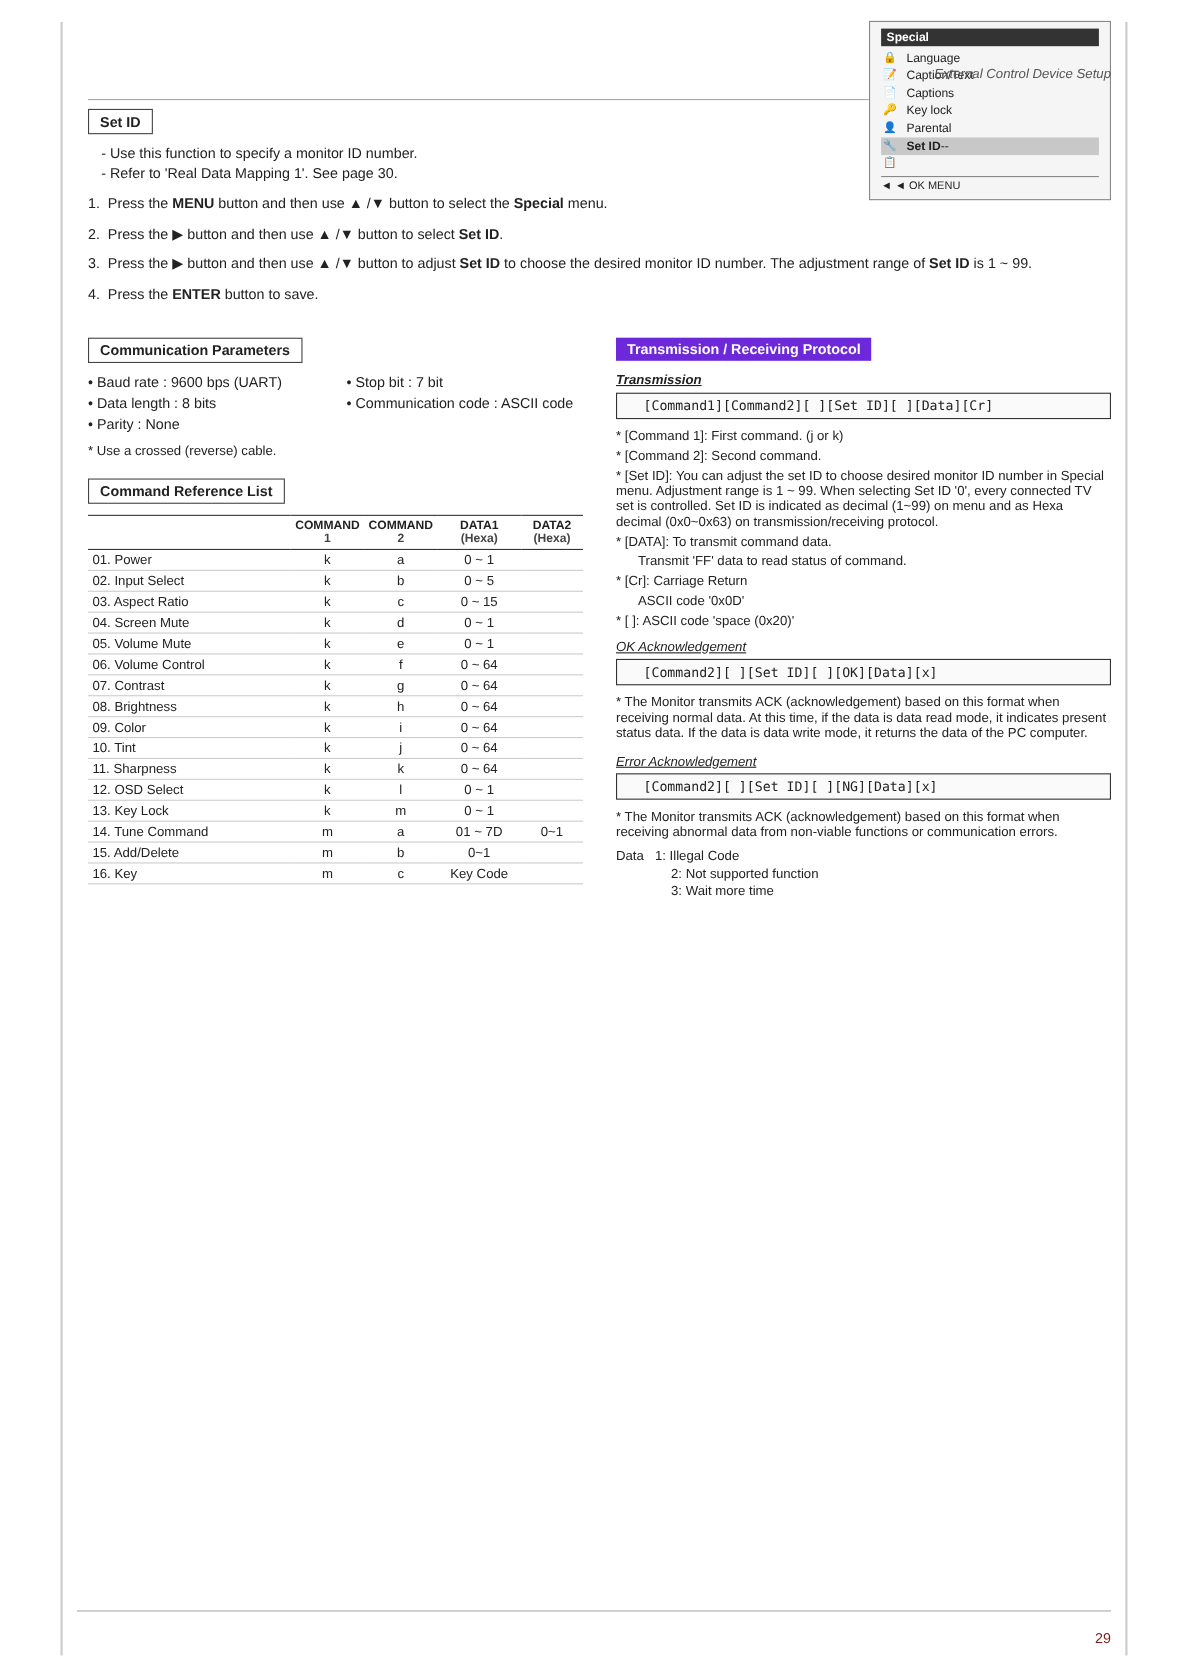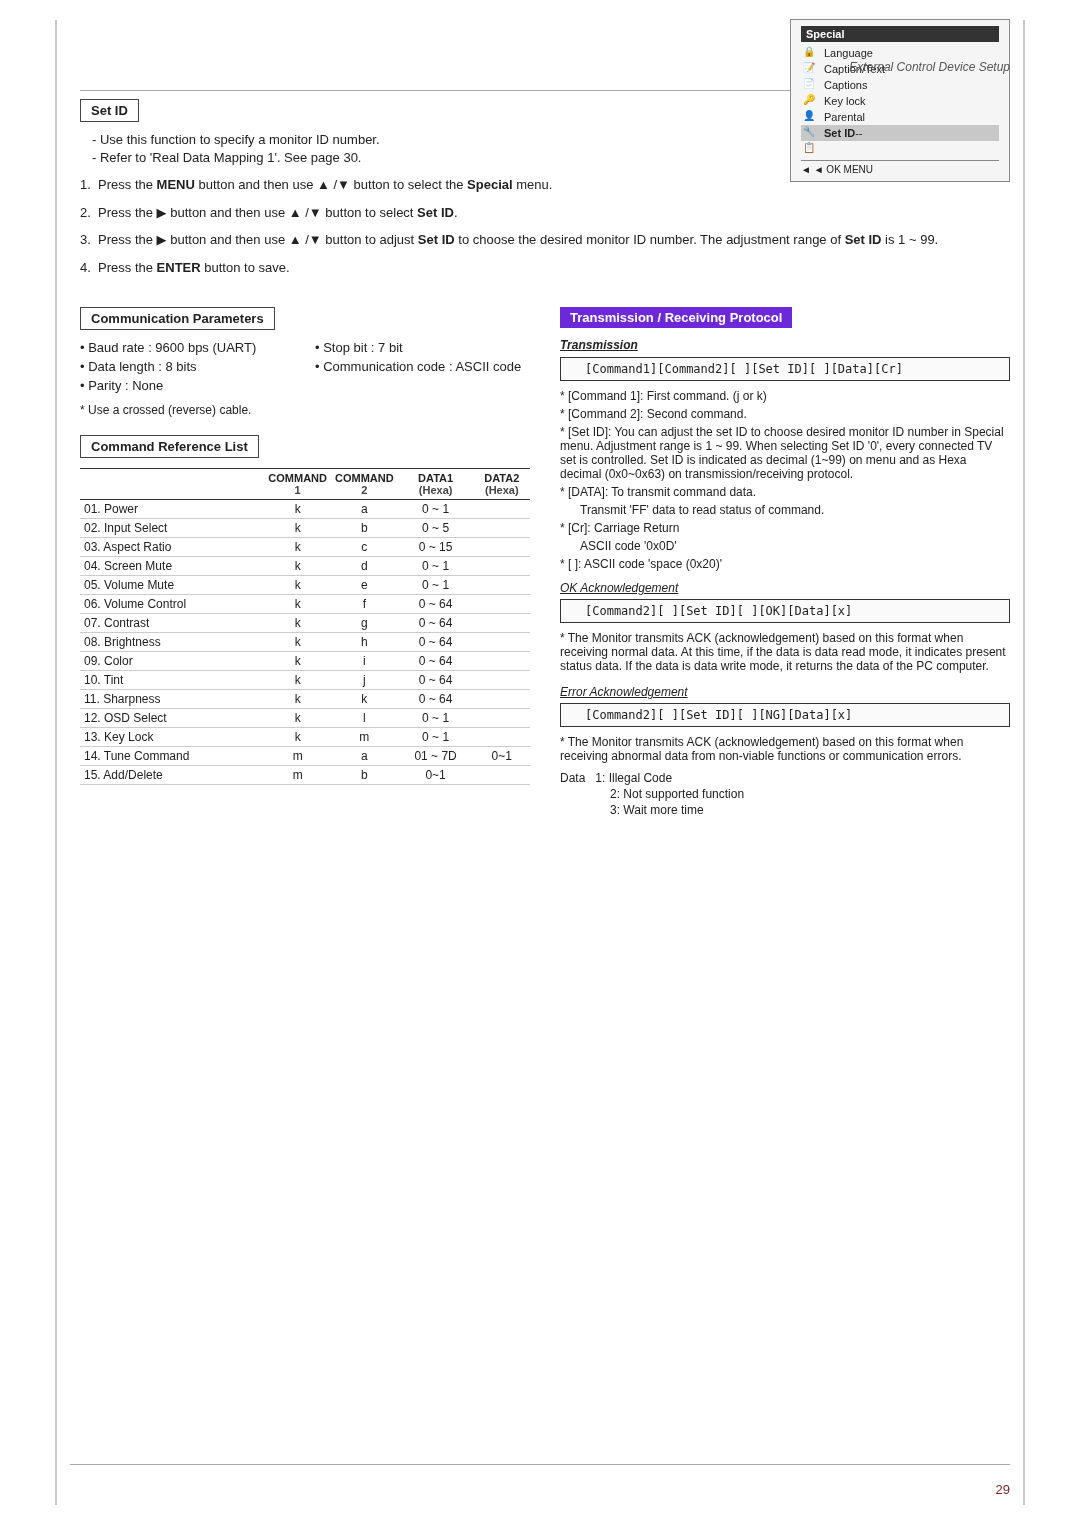--- a/index.html
+++ b/index.html
@@ -469,20 +469,27 @@
                 <td style="text-align:center;">01 ~ 7D</td>
                 <td style="text-align:center;">0~1</td>
               </tr>
             <tr>
                 <td>15. Add/Delete</td>
                 <td style="text-align:center;">m</td>
                 <td style="text-align:center;">b</td>
                 <td style="text-align:center;">0~1</td>
                 <td></td>
               </tr>
+            <tr>
+                <td>16. Key</td>
+                <td style="text-align:center;">m</td>
+                <td style="text-align:center;">c</td>
+                <td style="text-align:center;">Key Code</td>
+                <td></td>
+              </tr>
           </tbody>
         </table>
       </div>
     </div>
 
     <div class="col-right">
       <div class="trans-section">
         <div class="section-heading">Transmission / Receiving  Protocol</div>
 
         <div class="sub-heading">Transmission</div>

